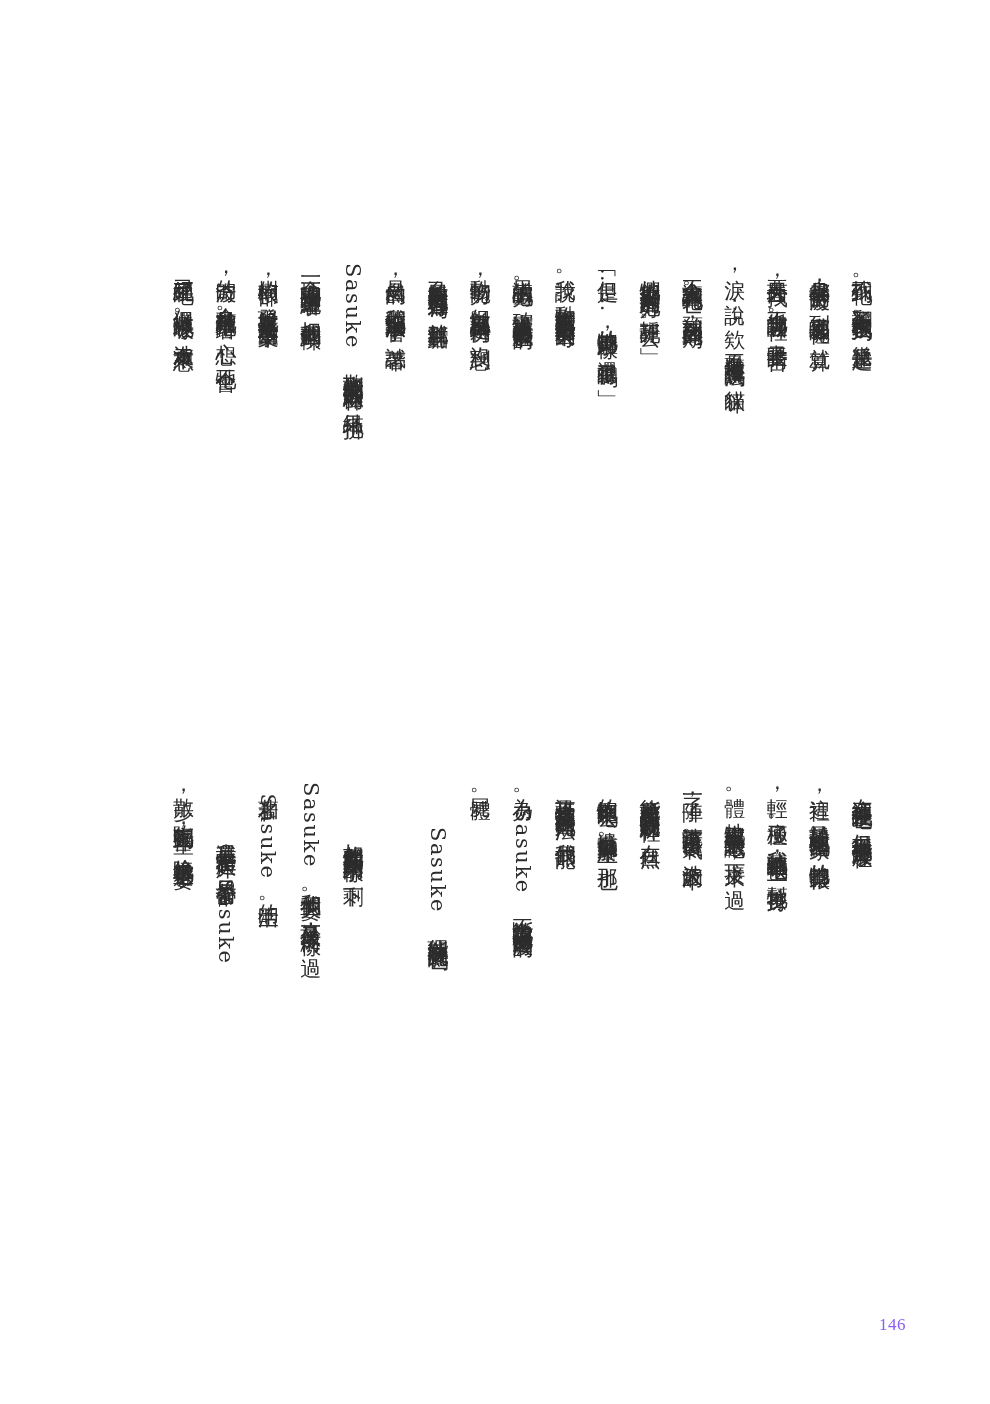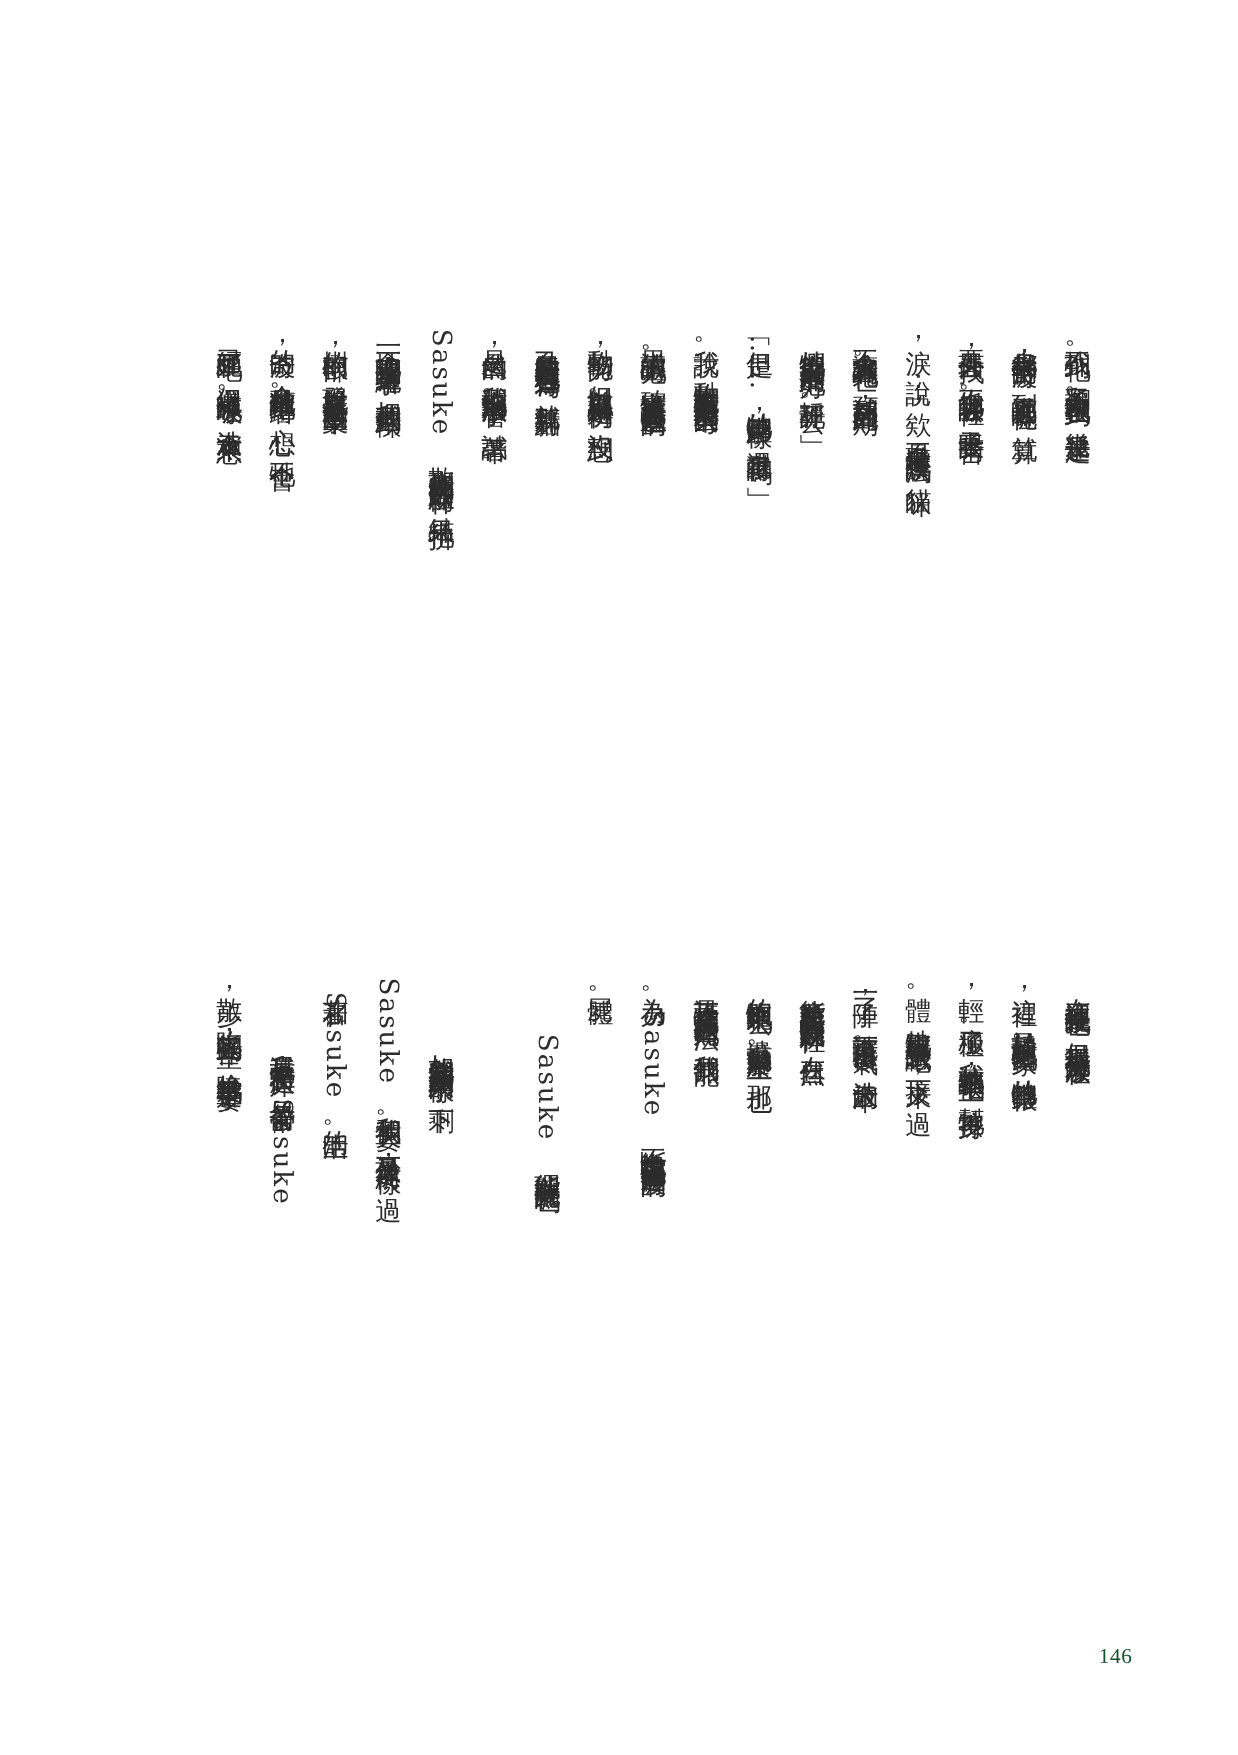--- a/index.html
+++ b/index.html
@@ -39,21 +39,21 @@
       line-height: 42.4px;
     }
     .col.indent { text-indent: 45px; }
     .col.blank { width: 42.4px; }
     .page-number {
       position: absolute;
       left: 879px;
       top: 1315px;
       font-family: "Liberation Serif", "DejaVu Serif", serif;
       font-size: 17px;
-      color: #14532d;
+      color: #8b5cf6;
       letter-spacing: 0.5px;
     }
   </style>
 </head>
 <body>
 
 <div class="page">
 
   <div class="text-block top-block">
     <div class="col">找不到牠。翻遍了全家也找不到。幾乎連起</div>

